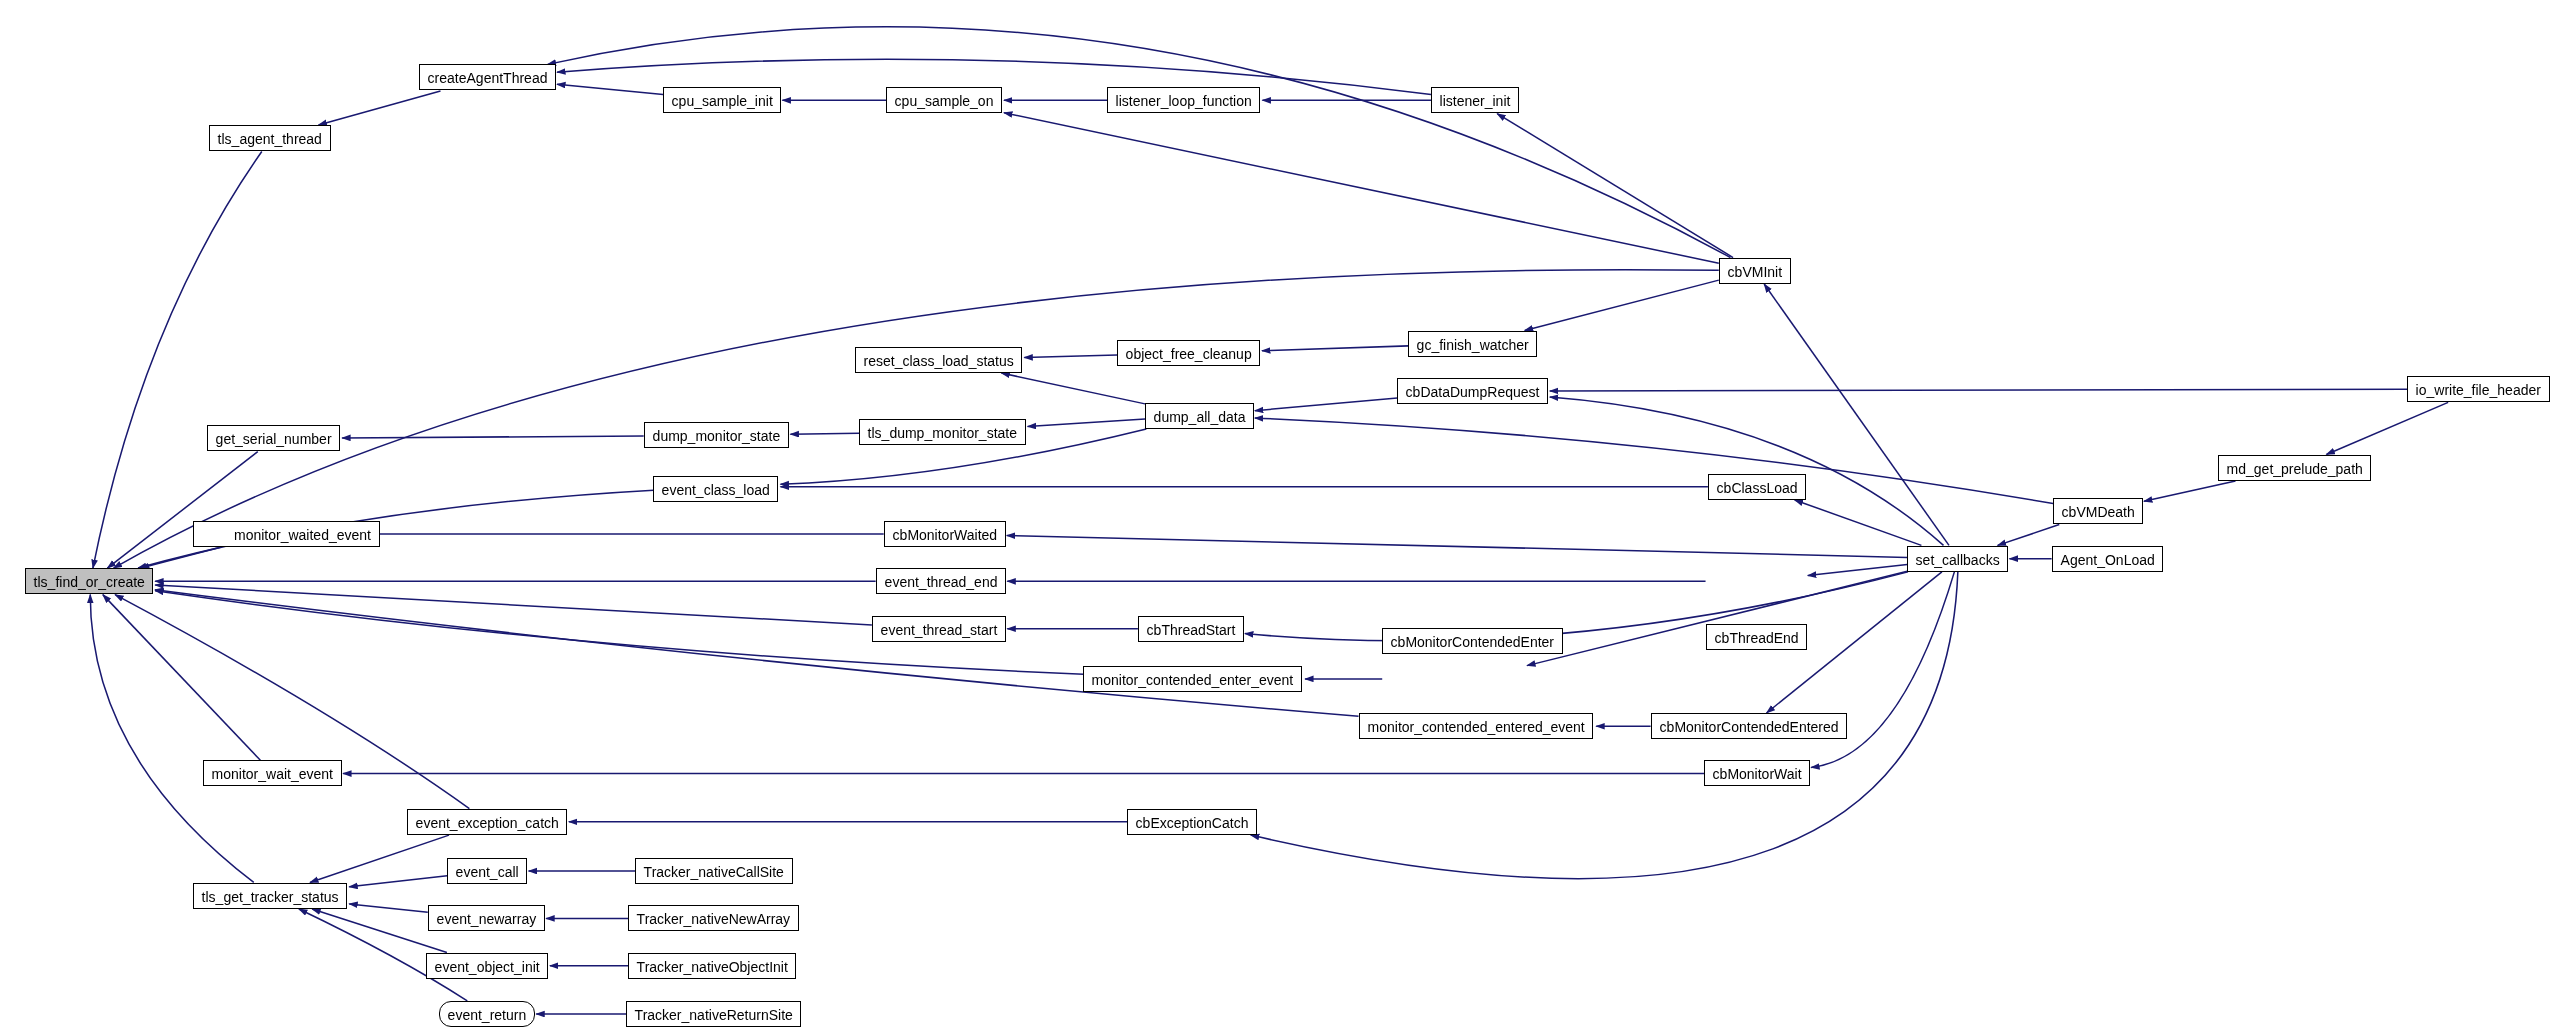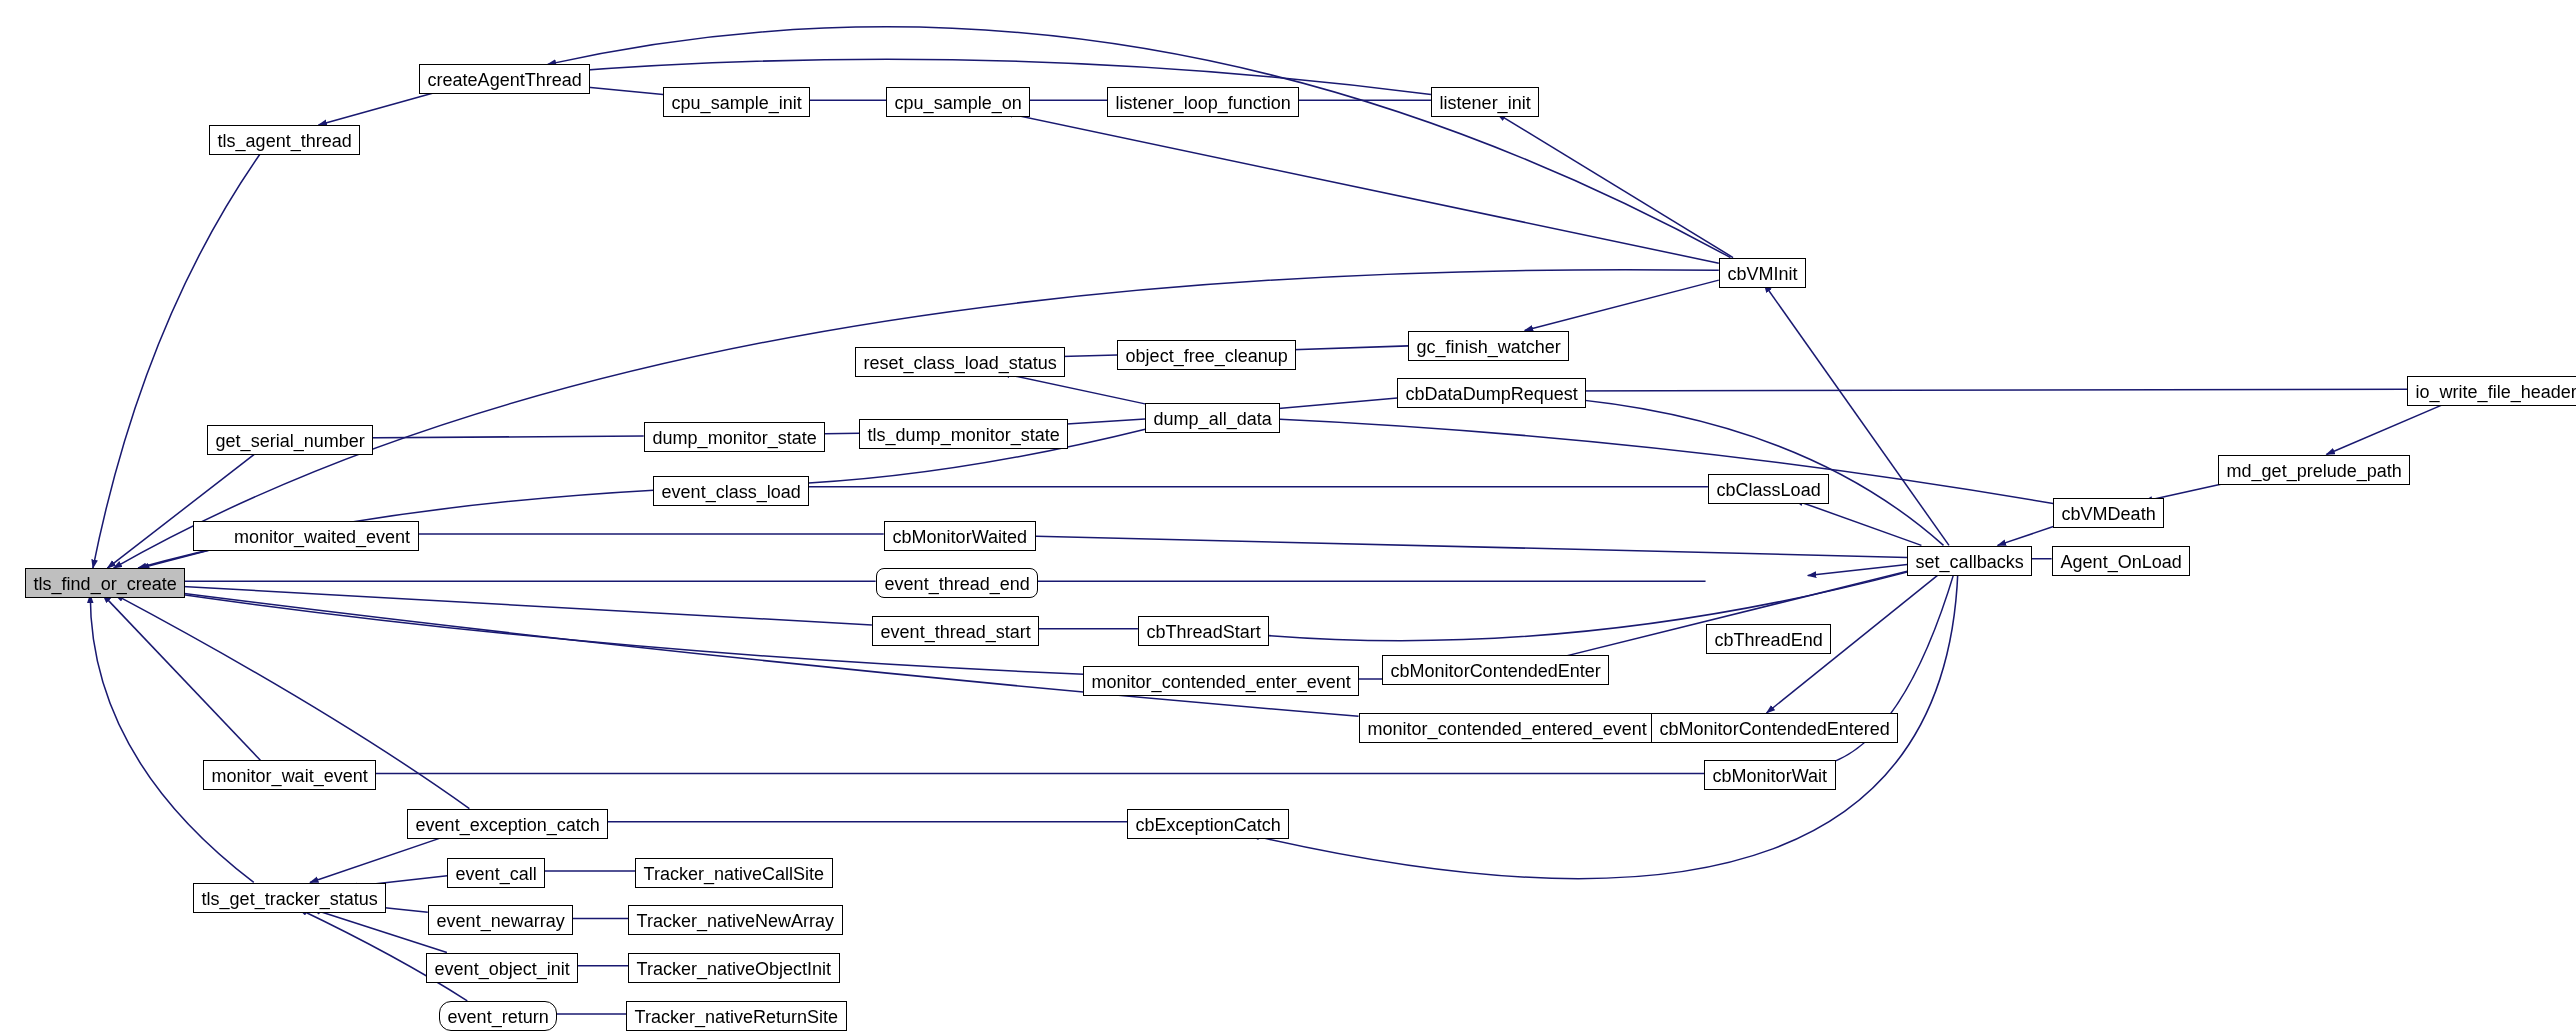--- a/index.html
+++ b/index.html
@@ -11,21 +11,21 @@
     overflow:hidden;
   }
   .stage{position:relative;width:2576px;height:1033px;}
   .stage svg{position:absolute;left:0;top:0;}
   .node{
     position:absolute;
     box-sizing:border-box;
     border:1.4px solid var(--node-border,#000);
     background:var(--node-fill,#fff);
     color:var(--text,#000);
-    font-size:18px;
+    font-size:14px;
     line-height:1;
     padding:5.7px 7.6px 4.7px 7.6px;
     white-space:nowrap;
     text-align:center;
     cursor:pointer;
   }
   .node.root{background:var(--root-fill,#bfbfbf);cursor:default;}
 </style>
 </head>
 <body>
@@ -115,26 +115,26 @@
     <div class="node" style="left: 1408px; top: 331px; text-align: right;">gc_finish_watcher</div>
     <div class="node" style="left: 1397px; top: 378px;">cbDataDumpRequest</div>
     <div class="node" style="left: 207px; top: 425px;">get_serial_number</div>
     <div class="node" style="left: 644px; top: 422px;">dump_monitor_state</div>
     <div class="node" style="left: 859px; top: 419px;">tls_dump_monitor_state</div>
     <div class="node" style="left: 1145px; top: 403px;">dump_all_data</div>
     <div class="node" style="left: 653px; top: 476px;">event_class_load</div>
     <div class="node" style="left: 1708px; top: 474px;">cbClassLoad</div>
     <div class="node" style="left: 193px; top: 521px; padding-left: 40px;">monitor_waited_event</div>
     <div class="node" style="left: 884px; top: 521px;">cbMonitorWaited</div>
-    <div class="node" style="left: 876px; top: 568px; border-radius: 8px;">event_thread_end</div>
+    <div class="node" style="left: 876px; top: 568px;">event_thread_end</div>
     <div class="node" style="left: 1706px; top: 592px; margin-top: 32px;">cbThreadEnd</div>
     <div class="node" style="left: 872px; top: 616px;">event_thread_start</div>
     <div class="node" style="left: 1138px; top: 616px;">cbThreadStart</div>
     <div class="node" style="left: 1083px; top: 666px;">monitor_contended_enter_event</div>
-    <div class="node" style="left: 1382px; top: 628px; margin-top: 27px;">cbMonitorContendedEnter</div>
+    <div class="node" style="left: 1382px; top: 628px;">cbMonitorContendedEnter</div>
     <div class="node" style="left: 1359px; top: 713px;">monitor_contended_entered_event</div>
     <div class="node" style="left: 1651px; top: 713px;">cbMonitorContendedEntered</div>
     <div class="node" style="left: 203px; top: 760px;">monitor_wait_event</div>
     <div class="node" style="left: 1704px; top: 760px;">cbMonitorWait</div>
     <div class="node" style="left: 407px; top: 809px;">event_exception_catch</div>
     <div class="node" style="left: 1127px; top: 809px;">cbExceptionCatch</div>
     <div class="node" style="left: 193px; top: 883px;">tls_get_tracker_status</div>
     <div class="node" style="left: 447px; top: 858px;">event_call</div>
     <div class="node" style="left: 635px; top: 858px;">Tracker_nativeCallSite</div>
     <div class="node" style="left: 428px; top: 905px;">event_newarray</div>

